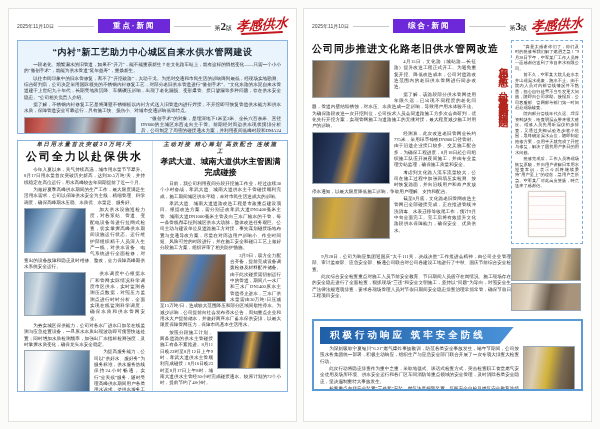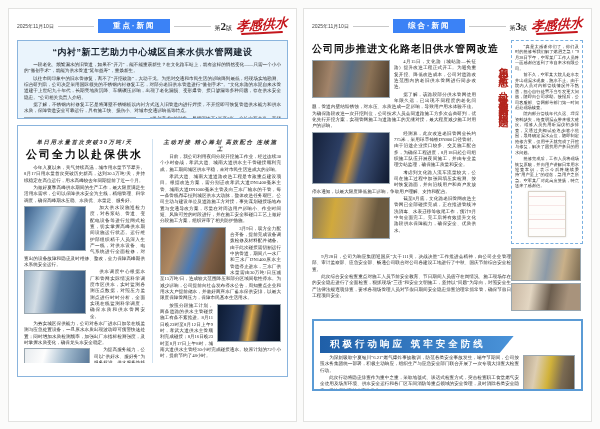--- a/index.html
+++ b/index.html
@@ -6,46 +6,46 @@
   html,body { width:600px; height:429px; overflow:hidden; background:#fbfbfa;
               font-family:"Liberation Sans", sans-serif; }
   .spread { display:flex; gap:6px; padding:8px 8px 0 8px; }
   .page { width:289px; height:414px; background:#fff; border:1px solid #e2e2e0;
           padding:7px 8px; overflow:hidden; position:relative; }
 
   
   .mast { display:flex; align-items:center; height:20px; }
   .mast .date { font-size:5px; color:#444; white-space:nowrap; }
   .mast .rule { flex:1; height:1px; background:#c9c9c9; margin:0 4px; }
-  .sec-box { background:#3b82f6; color:#fff; font-weight:bold; font-size:7.5px;
+  .sec-box { background:#6d28d9; color:#fff; font-weight:bold; font-size:7.5px;
              letter-spacing:2px; padding:2px 15px; white-space:nowrap; }
   .pageno { font-size:6px; color:#222; white-space:nowrap; margin-right:4px; }
   .pageno b { font-size:11px; font-family:"Liberation Serif",serif; }
   .logo-wrap { display:flex; flex-direction:column; align-items:center; }
   .logo { font-family:"DejaVu Serif",serif; font-style:italic; font-weight:bold;
           font-size:13px; color:#c4161c; transform:rotate(-4deg) skewX(-6deg);
           white-space:nowrap; line-height:13px; }
   .logo-line { width:42px; height:1.5px; background:#c4161c; margin-top:1px;
                transform:rotate(-3deg); border-radius:1px; }
 
   
   .body-txt { font-size:4.6px; line-height:1.38; color:#2a2a2a; text-align:justify;
               font-family:"Liberation Serif",serif; }
   .body-txt p { text-indent:2em; margin-bottom:1px; }
   .photo { border:0.5px solid #9aa7b0; }
 
   
   .top-box { margin-top:4px; border:1px solid #8ab4dd; background:#eaf4fc;
-             padding:4px 6px; height:79px; overflow:hidden; }
+             padding:4px 6px; height:94px; overflow:hidden; }
   .top-head { text-align:center; font-size:9px; font-weight:bold; color:#16202c;
               letter-spacing:0.5px; margin:1px 0 3px; }
   .ph-crowd { float:left; width:112px; height:42px; margin:1px 5px 0 0;
     background:linear-gradient(100deg,#a83a34,#c8625a 16%,#7d8fa8 38%,#b3c0cb 52%,#8a4a42 68%,#9aa8b8 84%,#5d6f85); }
   .bot-box { margin-top:6px; border:1px solid #8ab4dd; background:#fff;
-             padding:13px 6px; height:252px; overflow:hidden; display:flex; gap:7px; }
+             padding:0 6px; height:252px; overflow:hidden; display:flex; gap:7px; }
   .col { flex:1; overflow:hidden; }
   .col-div { width:1px; background:#cfe1f0; }
   .kicker { text-align:center; font-size:5.5px; font-style:italic; font-weight:bold;
             color:#3a3a3a; letter-spacing:1.5px; margin-bottom:1px; }
   .head-big { text-align:center; font-size:11px; font-weight:bold; color:#111;
               letter-spacing:2px; margin:1px 0 3px; }
   .head-mid { text-align:center; font-size:8px; font-weight:bold; color:#111;
               margin:1px 0 3px; }
   .ph-pumps { float:left; clear:left; width:62px; height:45px; margin:1px 4px 1px 0;
     background:linear-gradient(115deg,#3a5f8a,#7fa3c4 28%,#c7d6e2 48%,#4a6e96 70%,#2f4f75); }
@@ -78,21 +78,21 @@
   .rp-right { width:72px; overflow:hidden; }
   .dash-box { border:1px dashed #7ab0e0; padding:3px 3px 2px; height:204px; overflow:hidden; }
   .dash-box .body-txt { font-size:4.2px; line-height:1.3; }
   .letter { width:38px; height:46px; margin:2px auto 0; border:1px solid #d8d2c8;
     background:repeating-linear-gradient(#fefdfb,#fefdfb 4px,#f0cfcf 4.6px);
     box-shadow:0 0 2px rgba(0,0,0,.12); }
   .ph-street { width:70px; height:33px; margin-top:4px;
     background:linear-gradient(100deg,#b7aa92,#d6cbb4 28%,#8c9aa8 52%,#c9b089 74%,#7b6b52); }
   .ph-indoor { width:70px; height:28px; margin-top:2px;
     background:linear-gradient(100deg,#c9b8a4,#e3d6c2 28%,#6b5d4e 55%,#a8937c 80%); }
-  .safety-box { margin-top:5px; border:2px solid #5b9bd5; padding:12px 6px 4px;
+  .safety-box { margin-top:5px; border:2px solid #5b9bd5; padding:3px 6px 4px;
                 height:72px; overflow:hidden; }
   .banner { display:inline-block; background:linear-gradient(90deg,#1f5fa8,#4a93d9);
             color:#fff; font-weight:bold; font-size:9.5px; letter-spacing:3px;
             padding:2px 28px 2px 10px; margin-bottom:2px;
             clip-path:polygon(0 0,100% 0,calc(100% - 14px) 100%,0 100%); }
   .ph-cleanup { float:right; width:52px; height:50px; margin:0 0 1px 4px;
     background:linear-gradient(100deg,#b5a58e,#ddcdb2 24%,#d1b23a 48%,#7a6a52 72%,#55483a); }
 </style>
 </head>
 <body>
@@ -136,20 +136,21 @@
           <div class="photo ph-pump2"></div>
           <p>供水调度中心根据水厂和管网实际情况科学调度市区供水，实时监测各测压点数据，对照压力监测点进行时时分析，全面实现在线监测科学调度，确保水质和供水管网安全。</p>
           <p>为夯实城区保供能力，公司对各水厂进水口加装在线监测与应急处置设备，一旦原水水质出现波动即可预警快速处置；同时增加水质检测频率，加强出厂水指标检测强度，及时掌握水质变化，确保龙头水安全稳定。</p>
           <div class="photo ph-lab"></div>
           <p>为提高服务能力，公司以“供好水、服好务”为服务标准，供水服务热线保持24小时畅通，实行“全天候”服务，随时受理高峰供水期间用户各类用水诉求，使供水服务工作与民生需求紧密贴合。</p>
         </div>
       </div>
       <div class="col-div"></div>
       <div class="col">
         <div class="kicker">主动对接 精心筹划 高效配合 连续施工</div>
+        <div class="head-mid">孝武大道、城南大道供水主管圆满完成碰接</div>
         <div class="body-txt">
           <p>日前，我公司利用夜间分段开挖施工作业，经过连续30个小时奋战，孝武大道、城南大道供水主干管碰接顺利完成，施工期间城区供水平稳，未对市民生活造成大的影响。</p>
           <p>孝武大道、城南大道道路改造工程是市政重点建设项目。根据改造方案，需分别迁改孝武大道DN1400毫米主管、城南大道DN1000毫米主管及向三水厂输水的干管，每一条管线都牵扯到城区供水大动脉，整体改造任务艰巨。公司主动与建设单位及道路施工方对接，事先谋划碰接场地布置与交通导改方案，尽量在对周边用户影响小、作业时间短、风险可控的时段进行，并在施工安全和碰口工艺上做好分段施工方案，组织评审了相关防护措施。</p>
           <div class="photo ph-pipe"></div>
           <p>3月9日，双方全力配合齐备，提前完成设备调拨检修及材料配件储备。由于此次碰接需切割运行中的管道，期间八一水厂和三水厂DN1400原水主管道停止进水，三水厂供水量需由30万吨/日压减至15万吨/日，造成较大范围降压和部分区域间歇性停水。为减少影响，公司提前向社会发布停水公告，周知重点企业和用水大户提前储水，并做好两座水厂蓄水保供安排，以最大限度保障管网压力，保障市民基本生活用水。</p>
           <div class="photo ph-night"></div>
           <p>按照分段施工计划，两条道路的供水主管碰接施工有条不紊推进。8月11日晚23时至8月12日上午9时，孝武大道供水主管顺利完成碰接；8月16日晚23时至8月17日上午8时，城南大道供水主管经30小时完成碰接通水。较原计划的72个小时，提前节约了48小时。</p>
         </div>
       </div>
     </div>

